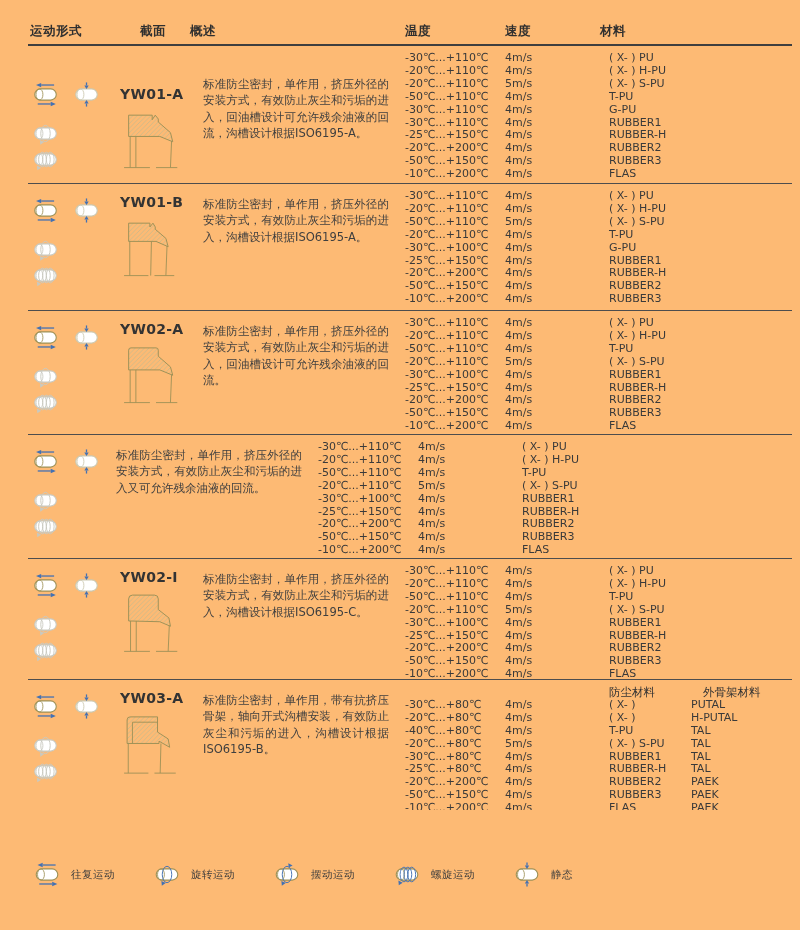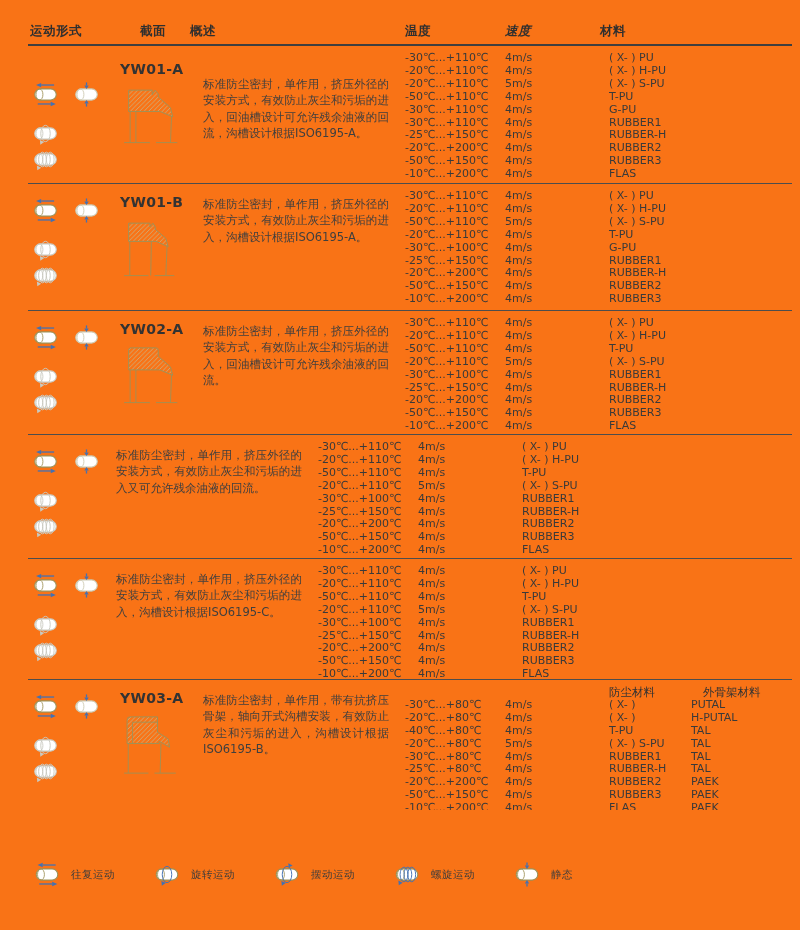--- a/index.html
+++ b/index.html
@@ -2,48 +2,48 @@
 <html><head>
 <meta charset="utf-8">
 <style>
   * { margin:0; padding:0; box-sizing:border-box; }
   html,body { background:#ffffff; }
   body {
     width:800px; height:930px; position:relative; overflow:hidden;
     font-family:"DejaVu Sans","Liberation Sans",sans-serif;
     color:#3c3c3c;
   }
-  .sheet { position:absolute; inset:0; background:#f97316; }
+  .sheet { position:absolute; inset:0; background:#fdba74; }
 
   .table { position:absolute; left:28px; top:22px; width:764px; }
   .thead { position:relative; height:24px; border-bottom:2px solid #3f3f3f; }
   .th { position:absolute; top:1px; font-size:12.5px; font-weight:bold; color:#2f2f2f; letter-spacing:0.5px; }
   .th-motion   { left:2px; }
   .th-section  { left:112px; }
   .th-overview { left:162px; }
   .th-temp     { left:377px; }
-  .th-speed    { left:477px;font-style:italic; }
+  .th-speed    { left:477px; }
   .th-material { left:572px; }
 
   .product-row { position:relative; display:flex; border-bottom:1px solid #4d4d4d; overflow:hidden; }
   .rows .product-row:nth-child(1){ height:138px; }
   .rows .product-row:nth-child(2){ height:127px; }
   .rows .product-row:nth-child(3){ height:124px; }
   .rows .product-row:nth-child(4){ height:124px; }
   .rows .product-row:nth-child(5){ height:121px; }
   .rows .product-row:nth-child(6){ height:130px; border-bottom:none; }
 
   .col-motion { width:88px; padding:14px 0 0 2px; }
   .rows .product-row:nth-child(1) .col-motion { padding-top:36px; }
   .mg-pair { display:flex; gap:10px; margin-bottom:14px; }
   .mg-icon { display:inline-block; line-height:0; }
   .mg-stack { display:flex; flex-direction:column; gap:1px; }
 
   .col-section { width:87px; padding-top:10px; }
-  .rows .product-row:nth-child(1) .col-section { padding-top:15px; }
+  .rows .product-row:nth-child(1) .col-section { padding-top:40px; }
   .model-name { font-size:14px; font-weight:600; color:#333; letter-spacing:0.3px; margin:0 0 1px 4px; white-space:nowrap; }
   .section-draw { line-height:0; }
 
   .col-desc { width:202px; padding:12px 16px 0 0; font-size:11.5px; line-height:1.42; color:#3f3f3f; text-align:justify; }
   .rows .product-row:nth-child(1) .col-desc { padding-top:30px; }
 
   .col-specs { flex:1; padding-top:6px; }
   .spec-line { display:flex; font-size:11px; line-height:12.9px; white-space:pre; color:#3a3a3a; }
   .spec-temp { width:100px; }
   .spec-speed { width:73px; }
@@ -349,20 +349,31 @@
               <span class="mg-icon"><svg viewBox="0 0 36 29" width="31" height="25">
                   <rect x="5.5" y="8" width="25" height="13" rx="6.5" fill="#fff" stroke="#c9c9c0" stroke-width="1.3"></rect>
                   <ellipse cx="11" cy="14.5" rx="4" ry="6.5" fill="none" stroke="#c9c9c0" stroke-width="1"></ellipse>
                   <ellipse cx="14.5" cy="14.5" rx="4.5" ry="8.5" fill="none" stroke="#c9c9c0" stroke-width="1.1"></ellipse>
                   <ellipse cx="19" cy="14.5" rx="4.5" ry="8.5" fill="none" stroke="#c9c9c0" stroke-width="1.1"></ellipse>
                   <ellipse cx="23.5" cy="14.5" rx="4.5" ry="8.5" fill="none" stroke="#c9c9c0" stroke-width="1.1"></ellipse>
                   <polygon points="8,21.5 13,24 8.5,27" fill="#c9c9c0"></polygon>
                 </svg></span>
             </div>
           </div>
+    <div class="col-section">
+      <div class="model-name">YW02-I</div>
+      <div class="section-draw"><svg viewBox="0 0 100 100" width="80" height="76">
+                <path d="M19,12 L48,12 Q53,12 53,17 L53,31 L67,42 L69,53 L55,47 L14,46 L14,17 Q14,12 19,12 Z" fill="url(#hatchp)" stroke="#9e9157" stroke-width="1.3" stroke-linejoin="round"></path>
+                <line x1="16.5" y1="46" x2="16.5" y2="86" stroke="#9e9157" stroke-width="1.2"></line>
+                <line x1="24" y1="46" x2="24" y2="86" stroke="#9e9157" stroke-width="1.2"></line>
+                <line x1="67.5" y1="52" x2="66" y2="86" stroke="#9e9157" stroke-width="1.2"></line>
+                <line x1="8" y1="86" x2="42" y2="86" stroke="#9e9157" stroke-width="1.2"></line>
+                <line x1="50" y1="86" x2="78" y2="86" stroke="#9e9157" stroke-width="1.2"></line>
+              </svg></div>
+    </div>
     <div class="col-desc">标准防尘密封，单作用，挤压外径的安装方式，有效防止灰尘和污垢的进入，沟槽设计根据ISO6195-C。</div>
     <div class="col-specs">
             <div class="spec-line"><span class="spec-temp">-30℃...+110℃</span><span class="spec-speed">4m/s</span><span class="spec-mat">( X- ) PU</span></div>
             <div class="spec-line"><span class="spec-temp">-20℃...+110℃</span><span class="spec-speed">4m/s</span><span class="spec-mat">( X- ) H-PU</span></div>
             <div class="spec-line"><span class="spec-temp">-50℃...+110℃</span><span class="spec-speed">4m/s</span><span class="spec-mat">T-PU</span></div>
             <div class="spec-line"><span class="spec-temp">-20℃...+110℃</span><span class="spec-speed">5m/s</span><span class="spec-mat">( X- ) S-PU</span></div>
             <div class="spec-line"><span class="spec-temp">-30℃...+100℃</span><span class="spec-speed">4m/s</span><span class="spec-mat">RUBBER1</span></div>
             <div class="spec-line"><span class="spec-temp">-25℃...+150℃</span><span class="spec-speed">4m/s</span><span class="spec-mat">RUBBER-H</span></div>
             <div class="spec-line"><span class="spec-temp">-20℃...+200℃</span><span class="spec-speed">4m/s</span><span class="spec-mat">RUBBER2</span></div>
             <div class="spec-line"><span class="spec-temp">-50℃...+150℃</span><span class="spec-speed">4m/s</span><span class="spec-mat">RUBBER3</span></div>

